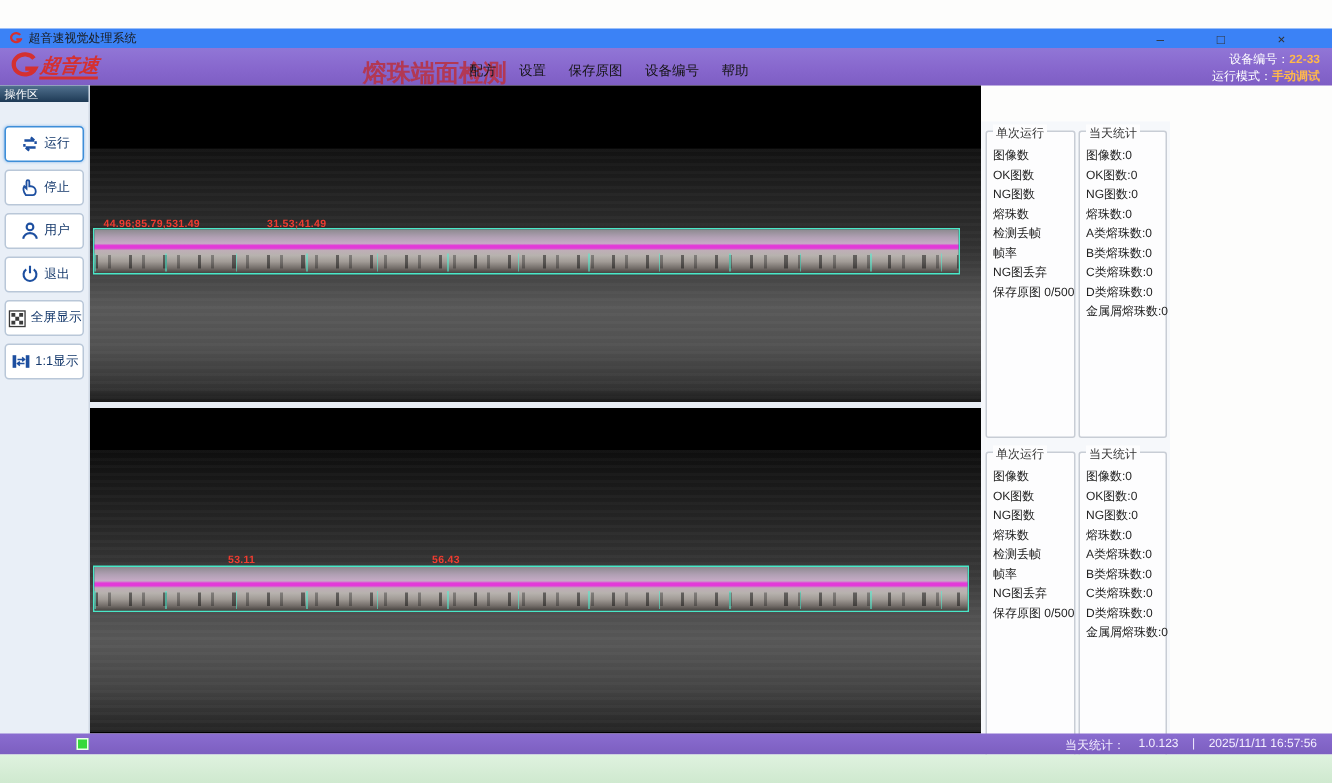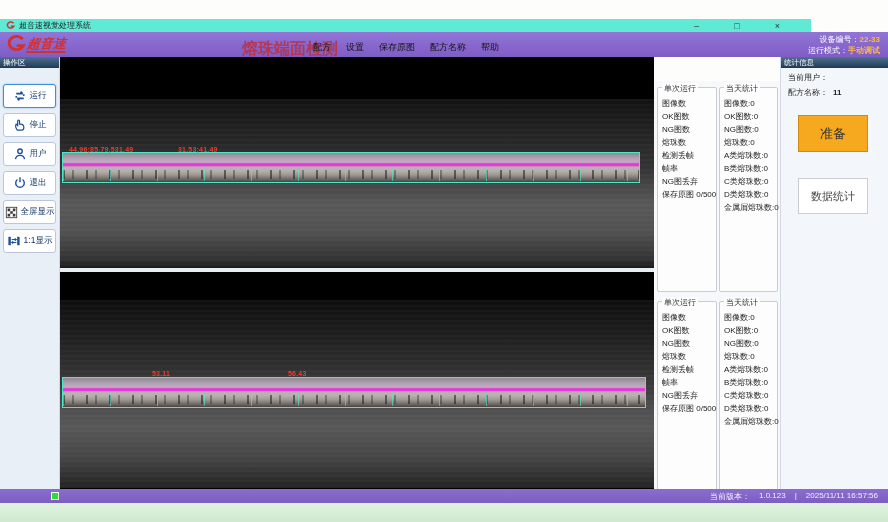--- a/index.html
+++ b/index.html
@@ -1,20 +1,20 @@
 <!DOCTYPE html>
 <html><head>
 <meta charset="utf-8">
 <style>
   * { margin:0; padding:0; box-sizing:border-box; }
   body { background:#fff; font-family:"Liberation Sans","DejaVu Sans",sans-serif; }
   .root { position:relative; width:888px; height:522px; background:#fdfdfc; overflow:hidden; }
 
   
-  .titlebar { position:absolute; left:0; top:19px; width:811px; height:13px; background:#5eead4;
+  .titlebar { position:absolute; left:0; top:19px; width:888px; height:13px; background:#3b82f6;
               display:flex; align-items:center; font-size:8px; color:#1a1a1a;text-align:center; }
   .titlebar .app-ico { margin:0 4px 0 6px; display:flex; }
   .win-controls { position:absolute; right:28px; top:0; height:13px; width:92px;
                   display:flex; justify-content:space-between; align-items:center;
                   font-size:9px; color:#333; }
   .win-controls span { cursor:default; padding:0 3px; }
 
   
   .header { position:absolute; left:0; top:32px; width:888px; height:25px;
             background:linear-gradient(180deg,#9176d6 0%,#8767cd 55%,#7e5ec4 100%); }
@@ -129,21 +129,21 @@
       <svg width="22" height="20" viewBox="0 0 24 24">
           <path d="M20 6 A9 8 0 1 0 21 14 L13 14" stroke="#d53030" stroke-width="3.4" fill="none"></path>
         </svg>
       <span class="logo-text">超音速</span>
     </span>
     <span class="subtitle">熔珠端面检测</span>
     <div class="menu">
       <span>配方</span>
       <span>设置</span>
       <span>保存原图</span>
-      <span>配方名称</span>
+      <span>设备编号</span>
       <span>帮助</span>
     </div>
     <div class="devinfo">
       <div><span>设备编号：</span><b>22-33</b></div>
       <div><span>运行模式：</span><b>手动调试</b></div>
     </div>
   </div>
 
   <div class="sidebar">
     <div class="panel-header">操作区</div>
@@ -269,37 +269,26 @@
         <div>熔珠数:0</div>
         <div>A类熔珠数:0</div>
         <div>B类熔珠数:0</div>
         <div>C类熔珠数:0</div>
         <div>D类熔珠数:0</div>
         <div>金属屑熔珠数:0</div>
       </div>
     </div>
   </div>
 
-  <div class="rightpanel">
-    <div class="panel-header">统计信息</div>
-    <div class="info-row">
-      <span>当前用户：</span><span class="val"></span>
-    </div>
-    <div class="info-row">
-      <span>配方名称：</span><span class="val">11</span>
-    </div>
-    <div class="btn-prepare">准备</div>
-    <div class="btn-data">数据统计</div>
-  </div>
 
   <div class="statusbar">
     <span class="comm">通信状态：</span>
     <span class="led"></span>
     <span class="sb-right">
-      <span>当前版本：</span>
+      <span>当天统计：</span>
       <span>1.0.123</span>
       <span>|</span>
       <span>2025/11/11  16:57:56</span>
     </span>
   </div>
   <div class="desktop-bottom"></div>
 
 </div>
 
 </body></html>

